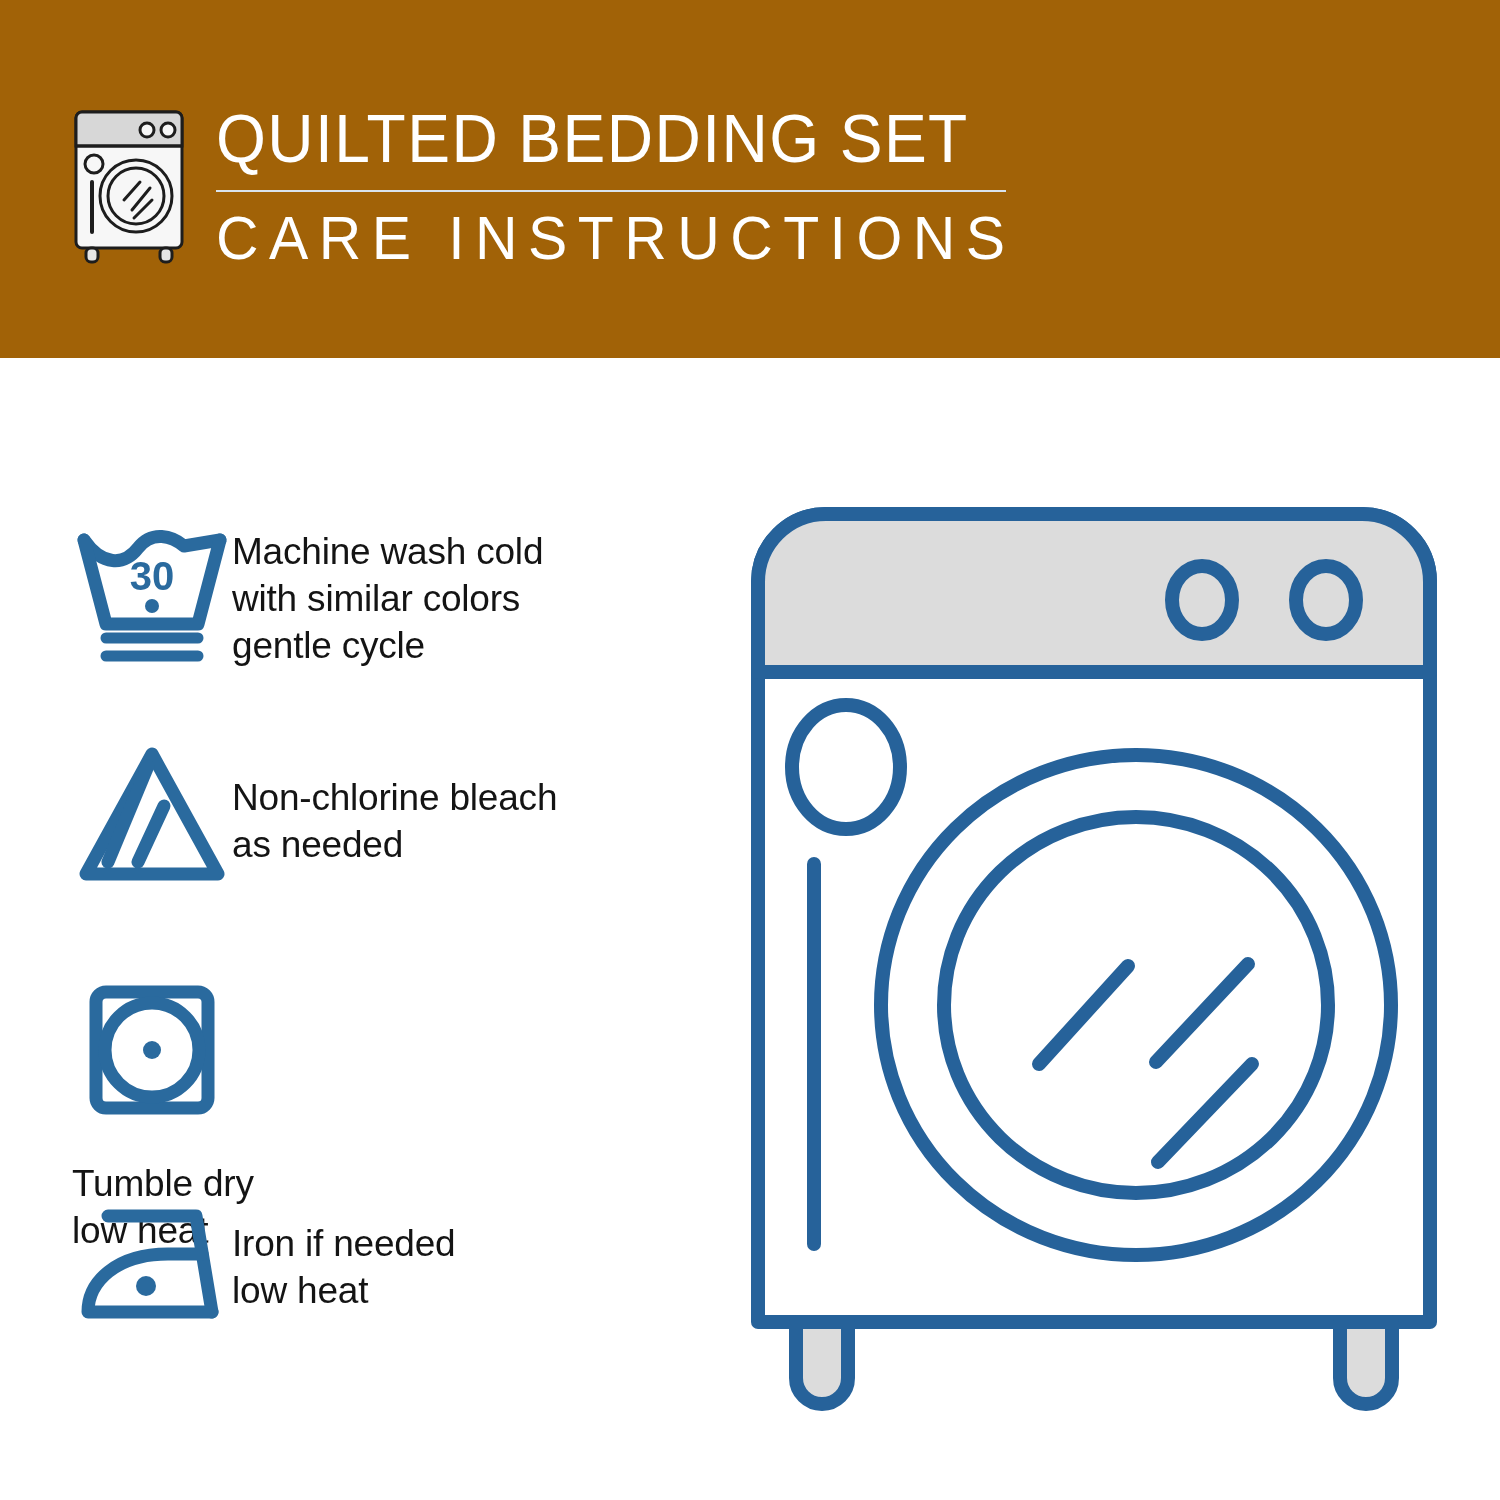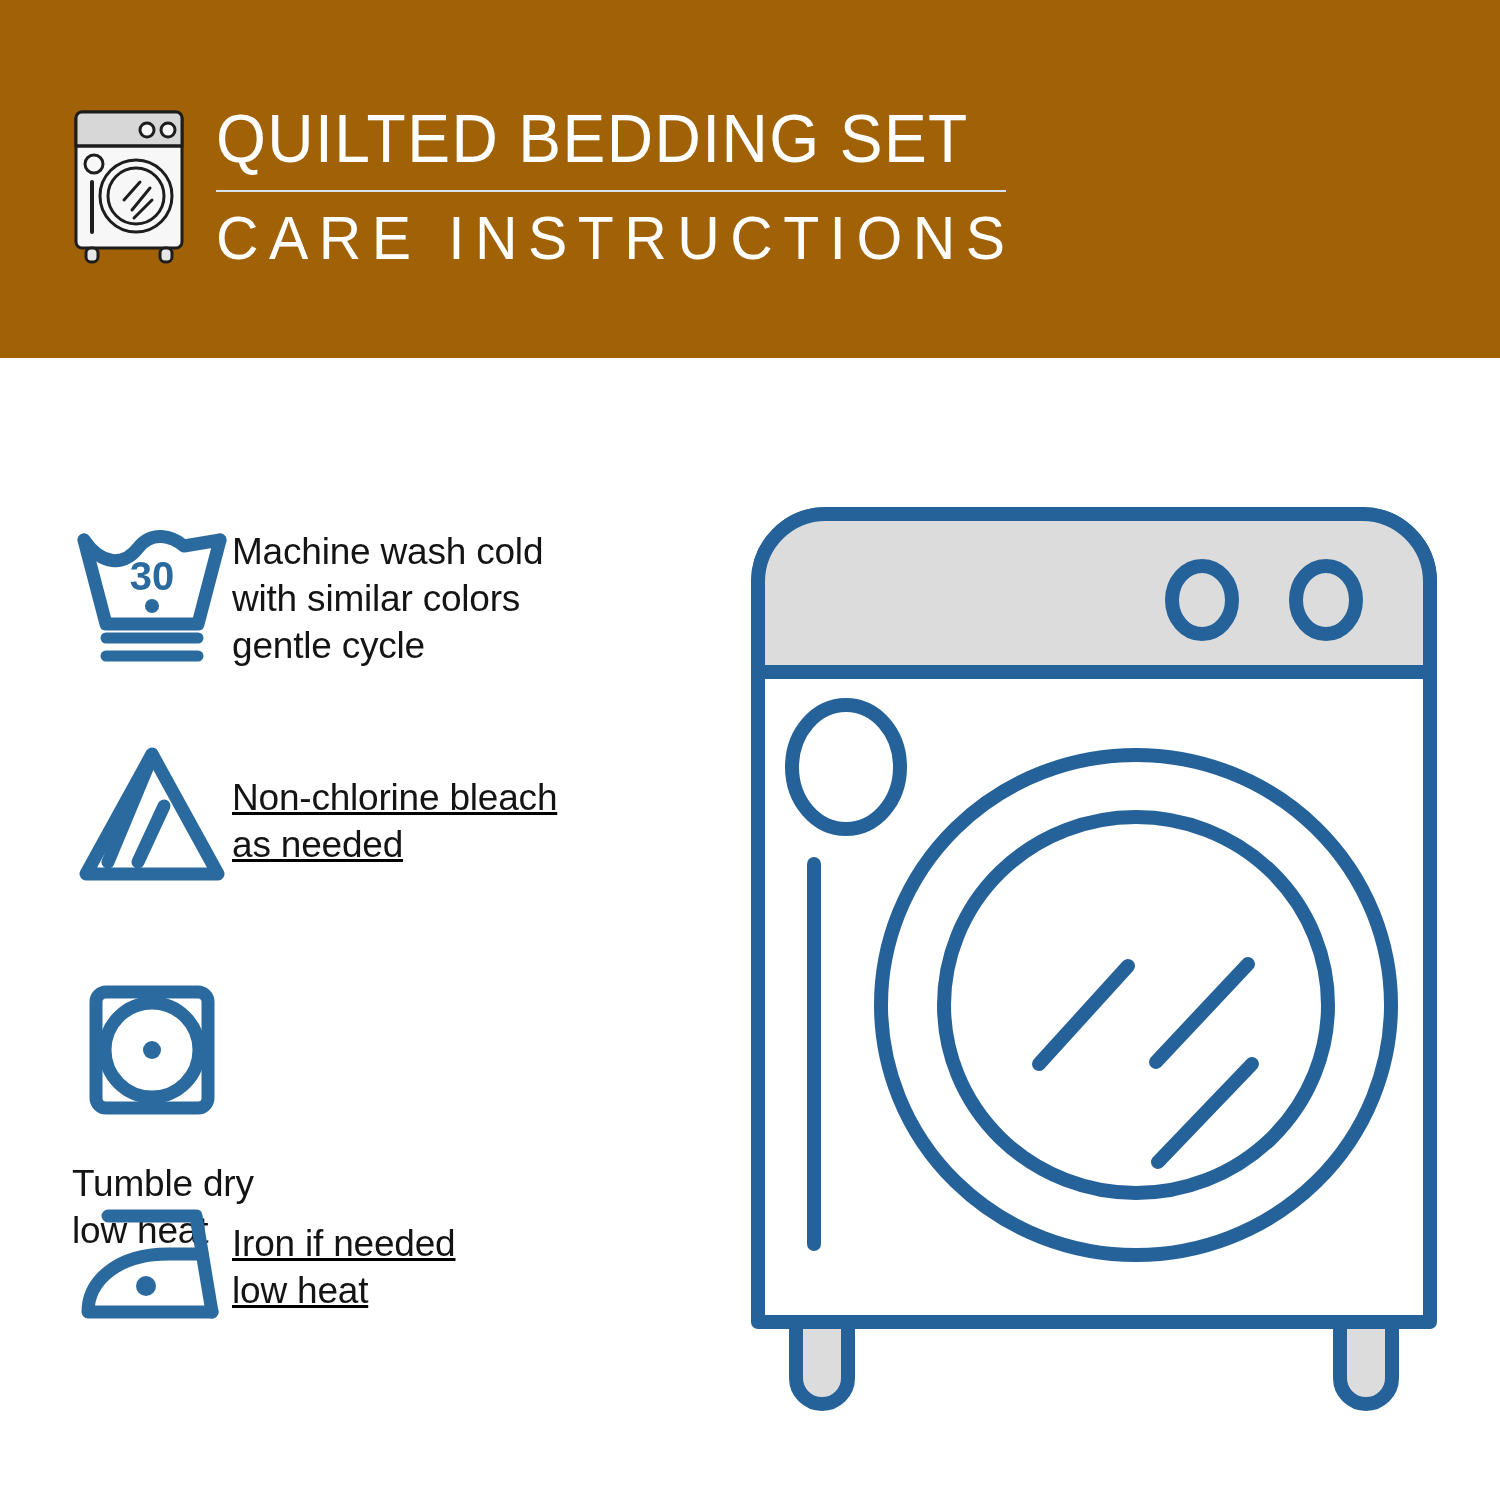--- a/index.html
+++ b/index.html
@@ -89,23 +89,23 @@
 
   .instr-row {
     position: absolute;
     left: 72px;
     width: 640px;
     display: flex;
     align-items: flex-start;
   }
 
   .instr-row.r0 { top: 160px; }
-  .instr-row.r1 { top: 382px; text-decoration: underline; }
+  .instr-row.r1 { top: 382px; }
   .instr-row.r2 { top: 612px; flex-direction: column; }
-  .instr-row.r3 { top: 838px; text-decoration: underline; }
+  .instr-row.r3 { top: 838px; }
 
   .instr-icon {
     width: 160px;
     flex: 0 0 160px;
     display: flex;
     align-items: center;
     justify-content: center;
   }
 
   .instr-icon.tall  { height: 150px; }

